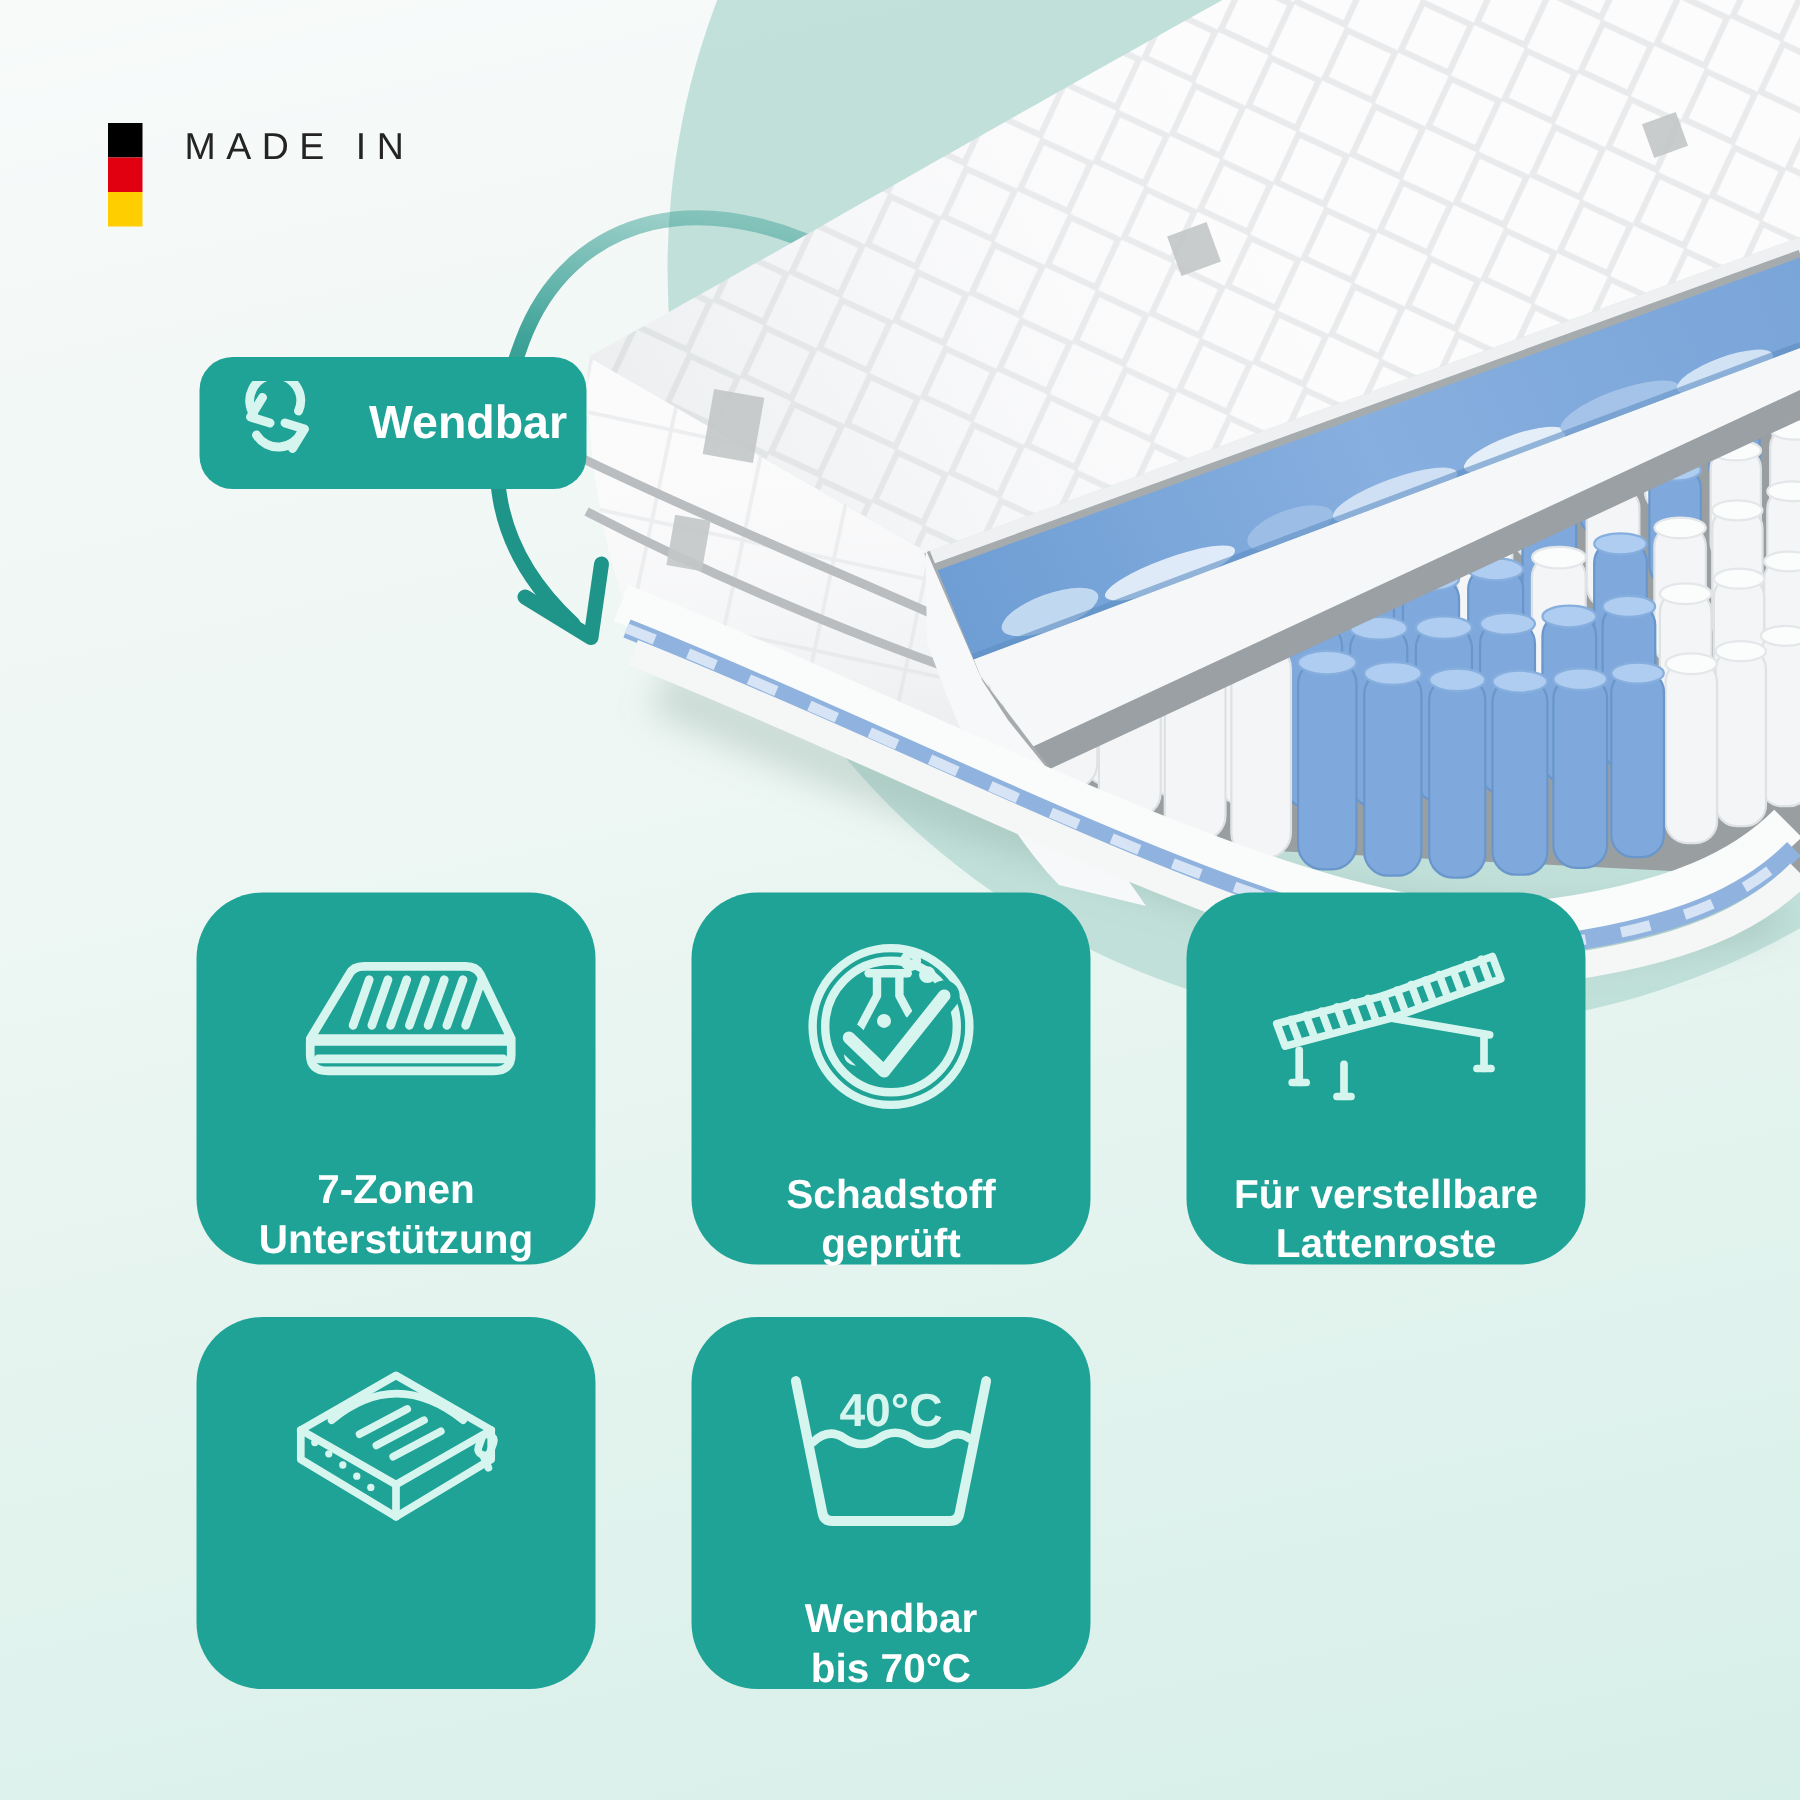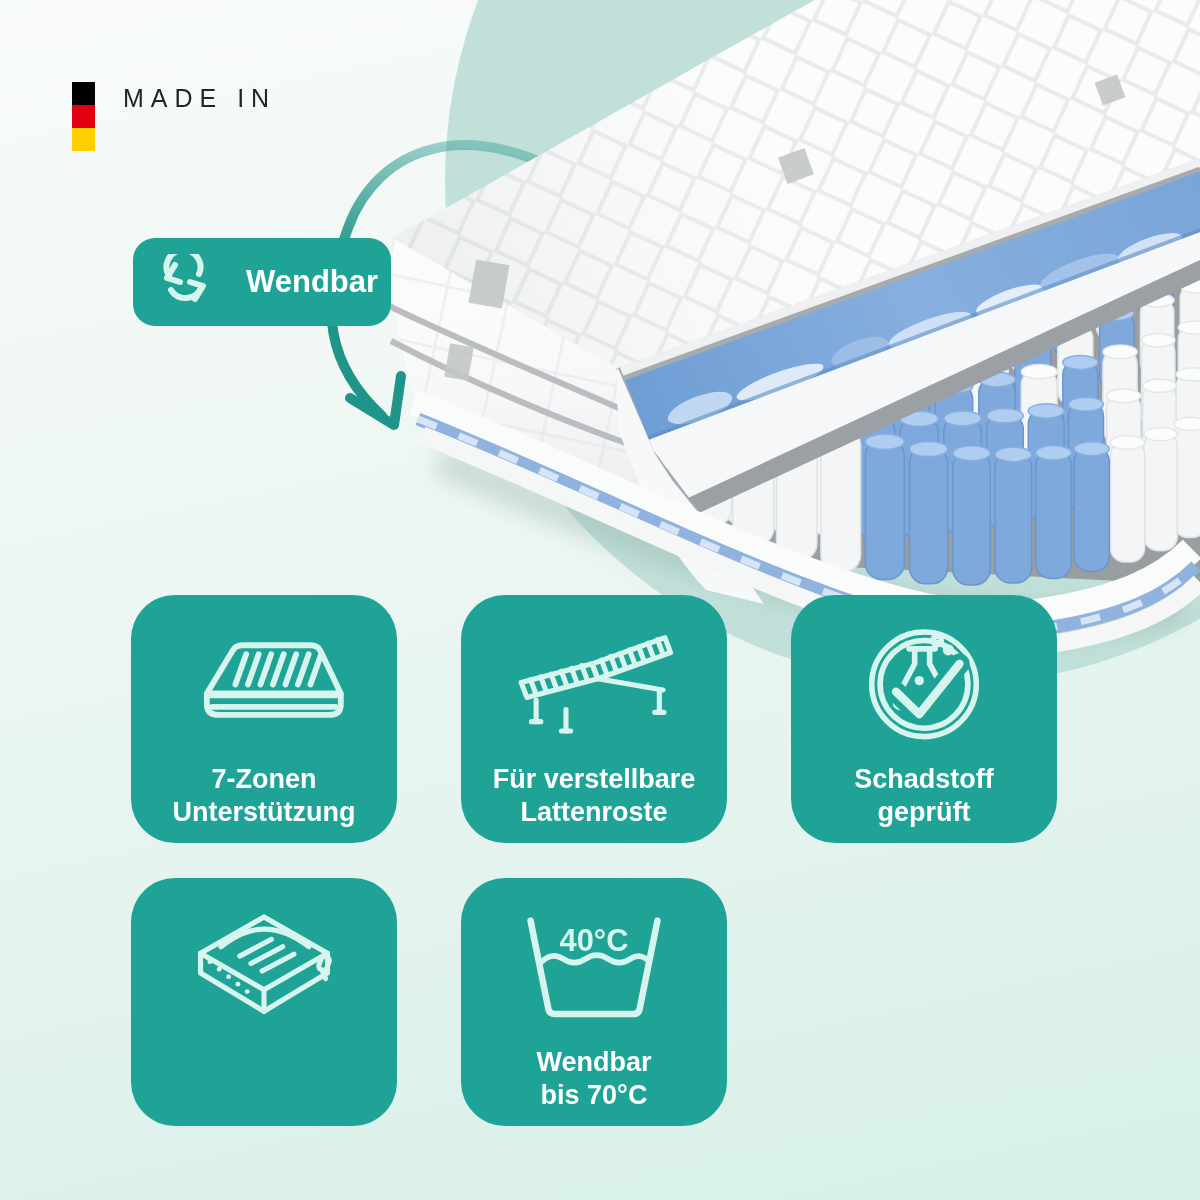--- a/index.html
+++ b/index.html
@@ -31,21 +31,21 @@
   }
   .badge-label{color:var(--label-color);font-size:31px;font-weight:700;}
   
   .tiles{
     position:absolute;left:131px;top:595px;
     display:grid;grid-template-columns:repeat(3,266px);grid-auto-rows:248px;
     column-gap:64px;row-gap:35px;
   }
   .tile{
     background:var(--teal);border-radius:44px;color:var(--label-color);
-    display:flex;flex-direction:column;align-items:center;
+    display:flex;flex-direction:column;align-items:center;gap:17px;
   }
   .tile-icon{height:140px;margin-top:24px;display:flex;align-items:center;}
   .tile-label{text-align:center;margin-top:4px;}
   .tile-label span{display:block;font-size:27px;line-height:33px;font-weight:700;}
 </style>
 </head>
 <body>
 
 <div class="stage">
 
@@ -328,20 +328,43 @@
       </div>
       <div class="tile-label">
         <span>7-Zonen</span>
           <span>Unterstützung</span>
       </div>
     </div>
 
     <div class="tile">
       <div class="tile-icon">
         <svg width="178" height="140" viewBox="0 0 180 150">
+          <g class="ic" stroke-width="6">
+            <circle cx="90" cy="70" r="56"></circle>
+            <circle cx="90" cy="70" r="47"></circle>
+            <path d="M80,32 V48 L61,84 Q56,95 67,95 L84,96"></path>
+            <path d="M96,32 V48 L103,61"></path>
+            <path d="M74,32 H102"></path>
+            <circle cx="104" cy="23" r="4.5"></circle>
+            <circle cx="116" cy="33" r="3"></circle>
+          </g>
+          <circle class="ic-fill" cx="85" cy="66" r="5"></circle>
+          <path class="halo" d="M60,78 L85,102 L128,48" stroke-width="22"></path>
+          <path class="ic" d="M60,78 L85,102 L128,48" stroke-width="9"></path>
+        </svg>
+      </div>
+      <div class="tile-label">
+        <span>Schadstoff</span>
+          <span>geprüft</span>
+      </div>
+    </div>
+
+    <div class="tile">
+      <div class="tile-icon">
+        <svg width="178" height="140" viewBox="0 0 180 150">
           <g class="ic" stroke-width="5.5">
             <path d="M12,68 L88,48 L94,64 L18,84 Z"></path>
             <path d="M28,81 L22,65"></path>
               <path d="M39,78 L33,62"></path>
               <path d="M50,75 L44,59"></path>
             <path d="M61,72 L55,56"></path>
               <path d="M72,69 L66,53"></path>
               <path d="M83,66 L77,50"></path>
             <path d="M88,48 L166,20 L172,36 L94,64 Z"></path>
             <path d="M104,60 L98,44"></path>
@@ -363,43 +386,20 @@
       </div>
       <div class="tile-label">
         <span>Für verstellbare</span>
           <span>Lattenroste</span>
       </div>
     </div>
 
     <div class="tile">
       <div class="tile-icon">
         <svg width="178" height="140" viewBox="0 0 180 150">
-          <g class="ic" stroke-width="6">
-            <circle cx="90" cy="70" r="56"></circle>
-            <circle cx="90" cy="70" r="47"></circle>
-            <path d="M80,32 V48 L61,84 Q56,95 67,95 L84,96"></path>
-            <path d="M96,32 V48 L103,61"></path>
-            <path d="M74,32 H102"></path>
-            <circle cx="104" cy="23" r="4.5"></circle>
-            <circle cx="116" cy="33" r="3"></circle>
-          </g>
-          <circle class="ic-fill" cx="85" cy="66" r="5"></circle>
-          <path class="halo" d="M60,78 L85,102 L128,48" stroke-width="22"></path>
-          <path class="ic" d="M60,78 L85,102 L128,48" stroke-width="9"></path>
-        </svg>
-      </div>
-      <div class="tile-label">
-        <span>Schadstoff</span>
-          <span>geprüft</span>
-      </div>
-    </div>
-
-    <div class="tile">
-      <div class="tile-icon">
-        <svg width="178" height="140" viewBox="0 0 180 150">
           <g class="ic" stroke-width="5.5">
             <path d="M90,16 L158,55 L90,94 L22,55 Z"></path>
             <path d="M22,55 V76 L90,117 L158,76 V55"></path>
             <path d="M90,94 V117"></path>
             <path d="M44,48 Q90,10 138,48"></path>
             <path d="M64,58 L98,40"></path>
               <path d="M76,66 L110,48"></path>
               <path d="M88,74 L122,56"></path>
             <rect x="150" y="58" width="9" height="15" rx="4" transform="rotate(20 154 65)"></rect>
             <path d="M153,75 L156,82"></path>

